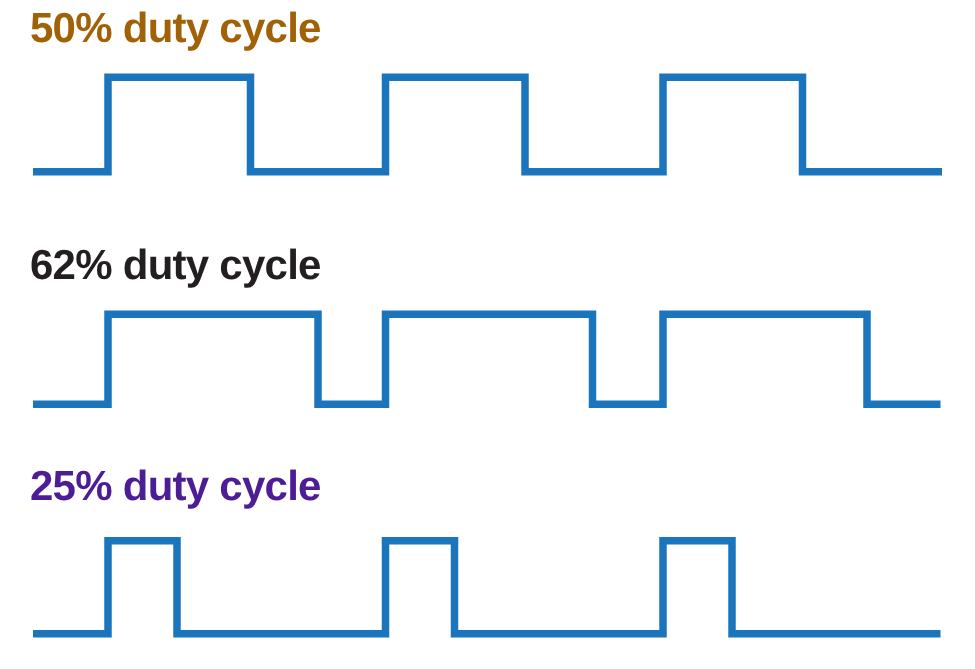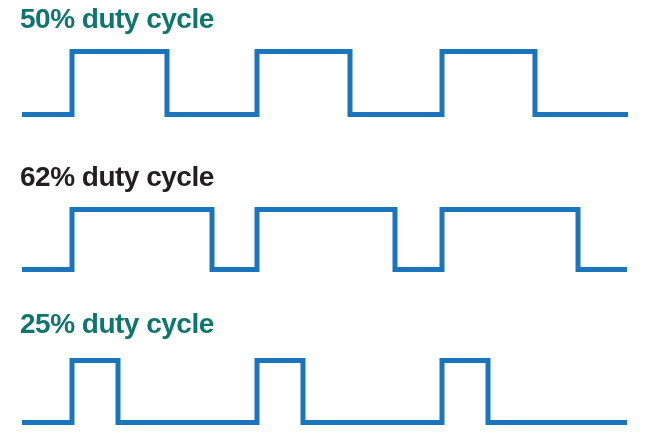--- a/index.html
+++ b/index.html
@@ -38,25 +38,25 @@
   }
   .label-0 { top: 5px; }
   .label-1 { top: 163px; }
   .label-2 { top: 310px; }
 </style>
 </head>
 <body>
 
 <div id="stage" style="background: rgb(255, 255, 255);">
 
-  <div class="wave-label label-0" style="color: #0f766e;">50% duty cycle</div>
+  <div class="wave-label label-0" style="color: #a16207;">50% duty cycle</div>
 
   <div class="wave-label label-1" style="color: rgb(35, 31, 32);">62% duty cycle</div>
 
-  <div class="wave-label label-2" style="color: #0f766e;">25% duty cycle</div>
+  <div class="wave-label label-2" style="color: #4c1d95;">25% duty cycle</div>
 
   <svg id="wave-svg" viewBox="0 0 650 446" xmlns="http://www.w3.org/2000/svg">
     <polyline points="22,114.5 72,114.5 72,51.5 167,51.5 167,114.5 257,114.5 257,51.5 350,51.5 350,114.5 442,114.5 442,51.5 535,51.5 535,114.5 628,114.5" stroke="#1b75bc" stroke-width="5"></polyline>
     <polyline points="22,269.5 72,269.5 72,209.5 212,209.5 212,269.5 257,269.5 257,209.5 395,209.5 395,269.5 442,269.5 442,209.5 578,209.5 578,269.5 627,269.5" stroke="#1b75bc" stroke-width="5"></polyline>
     <polyline points="22,422.5 72,422.5 72,360.5 118,360.5 118,422.5 257,422.5 257,360.5 303,360.5 303,422.5 442,422.5 442,360.5 488,360.5 488,422.5 627,422.5" stroke="#1b75bc" stroke-width="5"></polyline>
   </svg>
 
 </div>
 
 </body></html>

